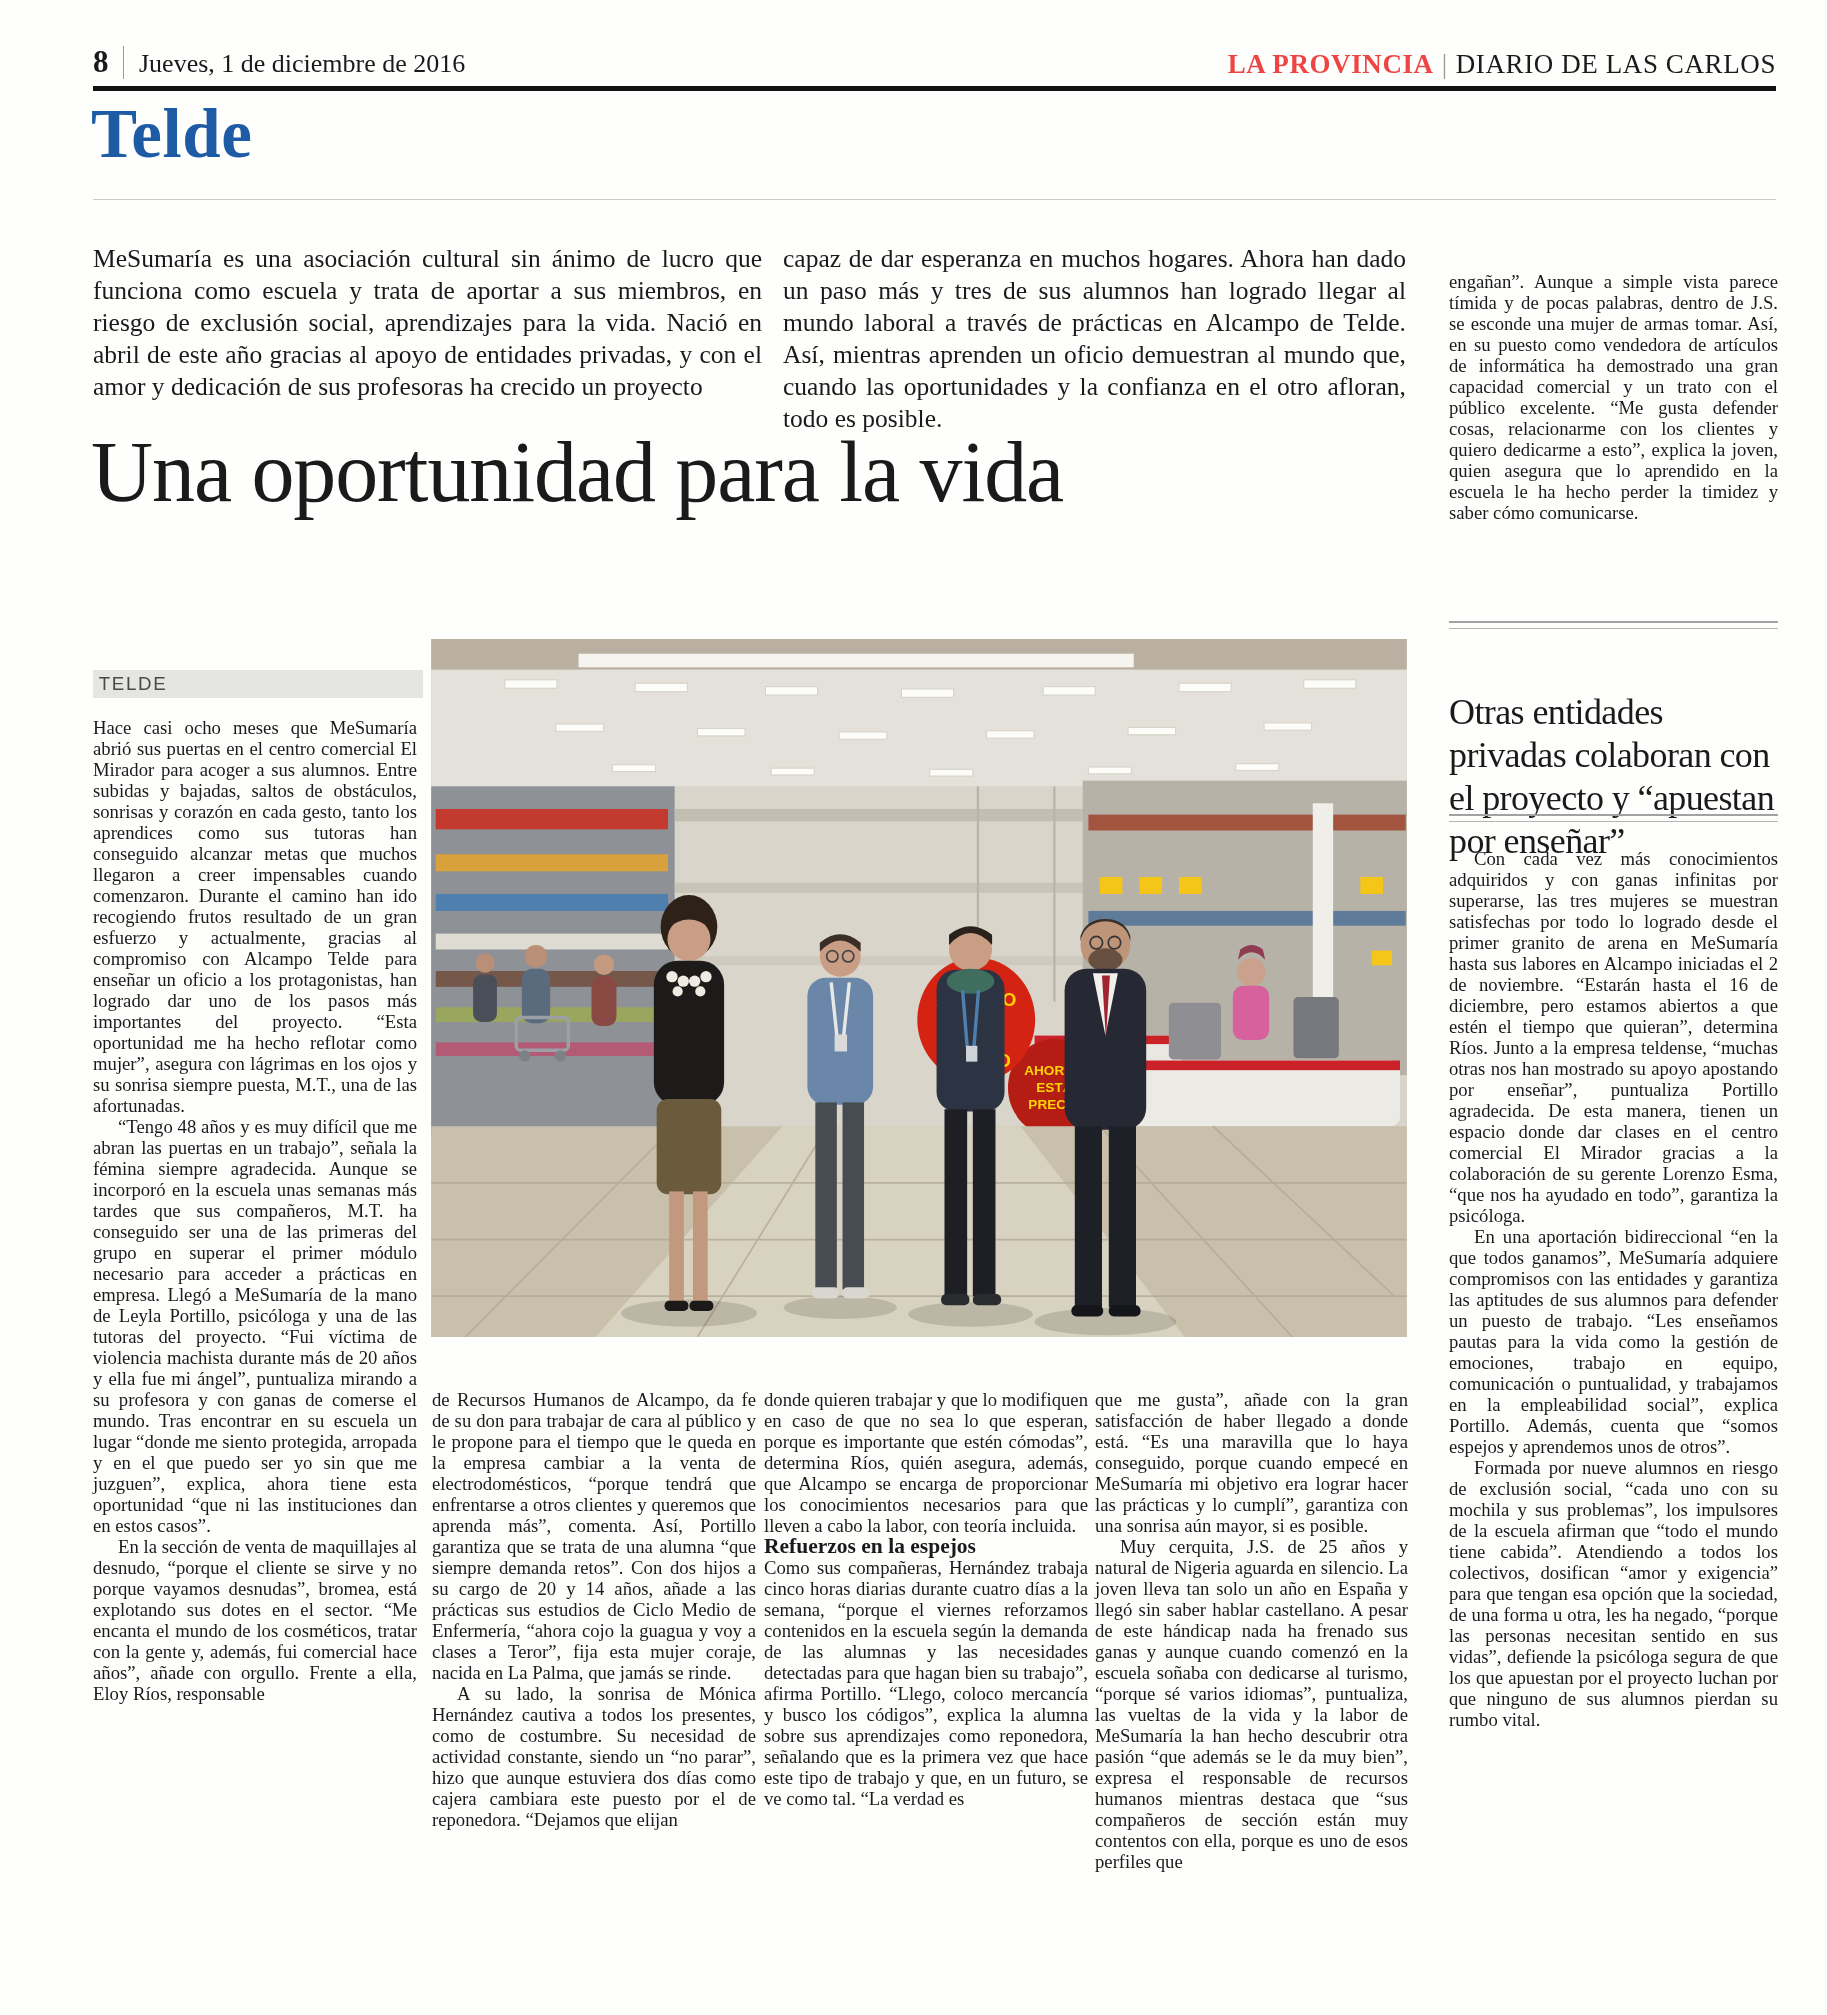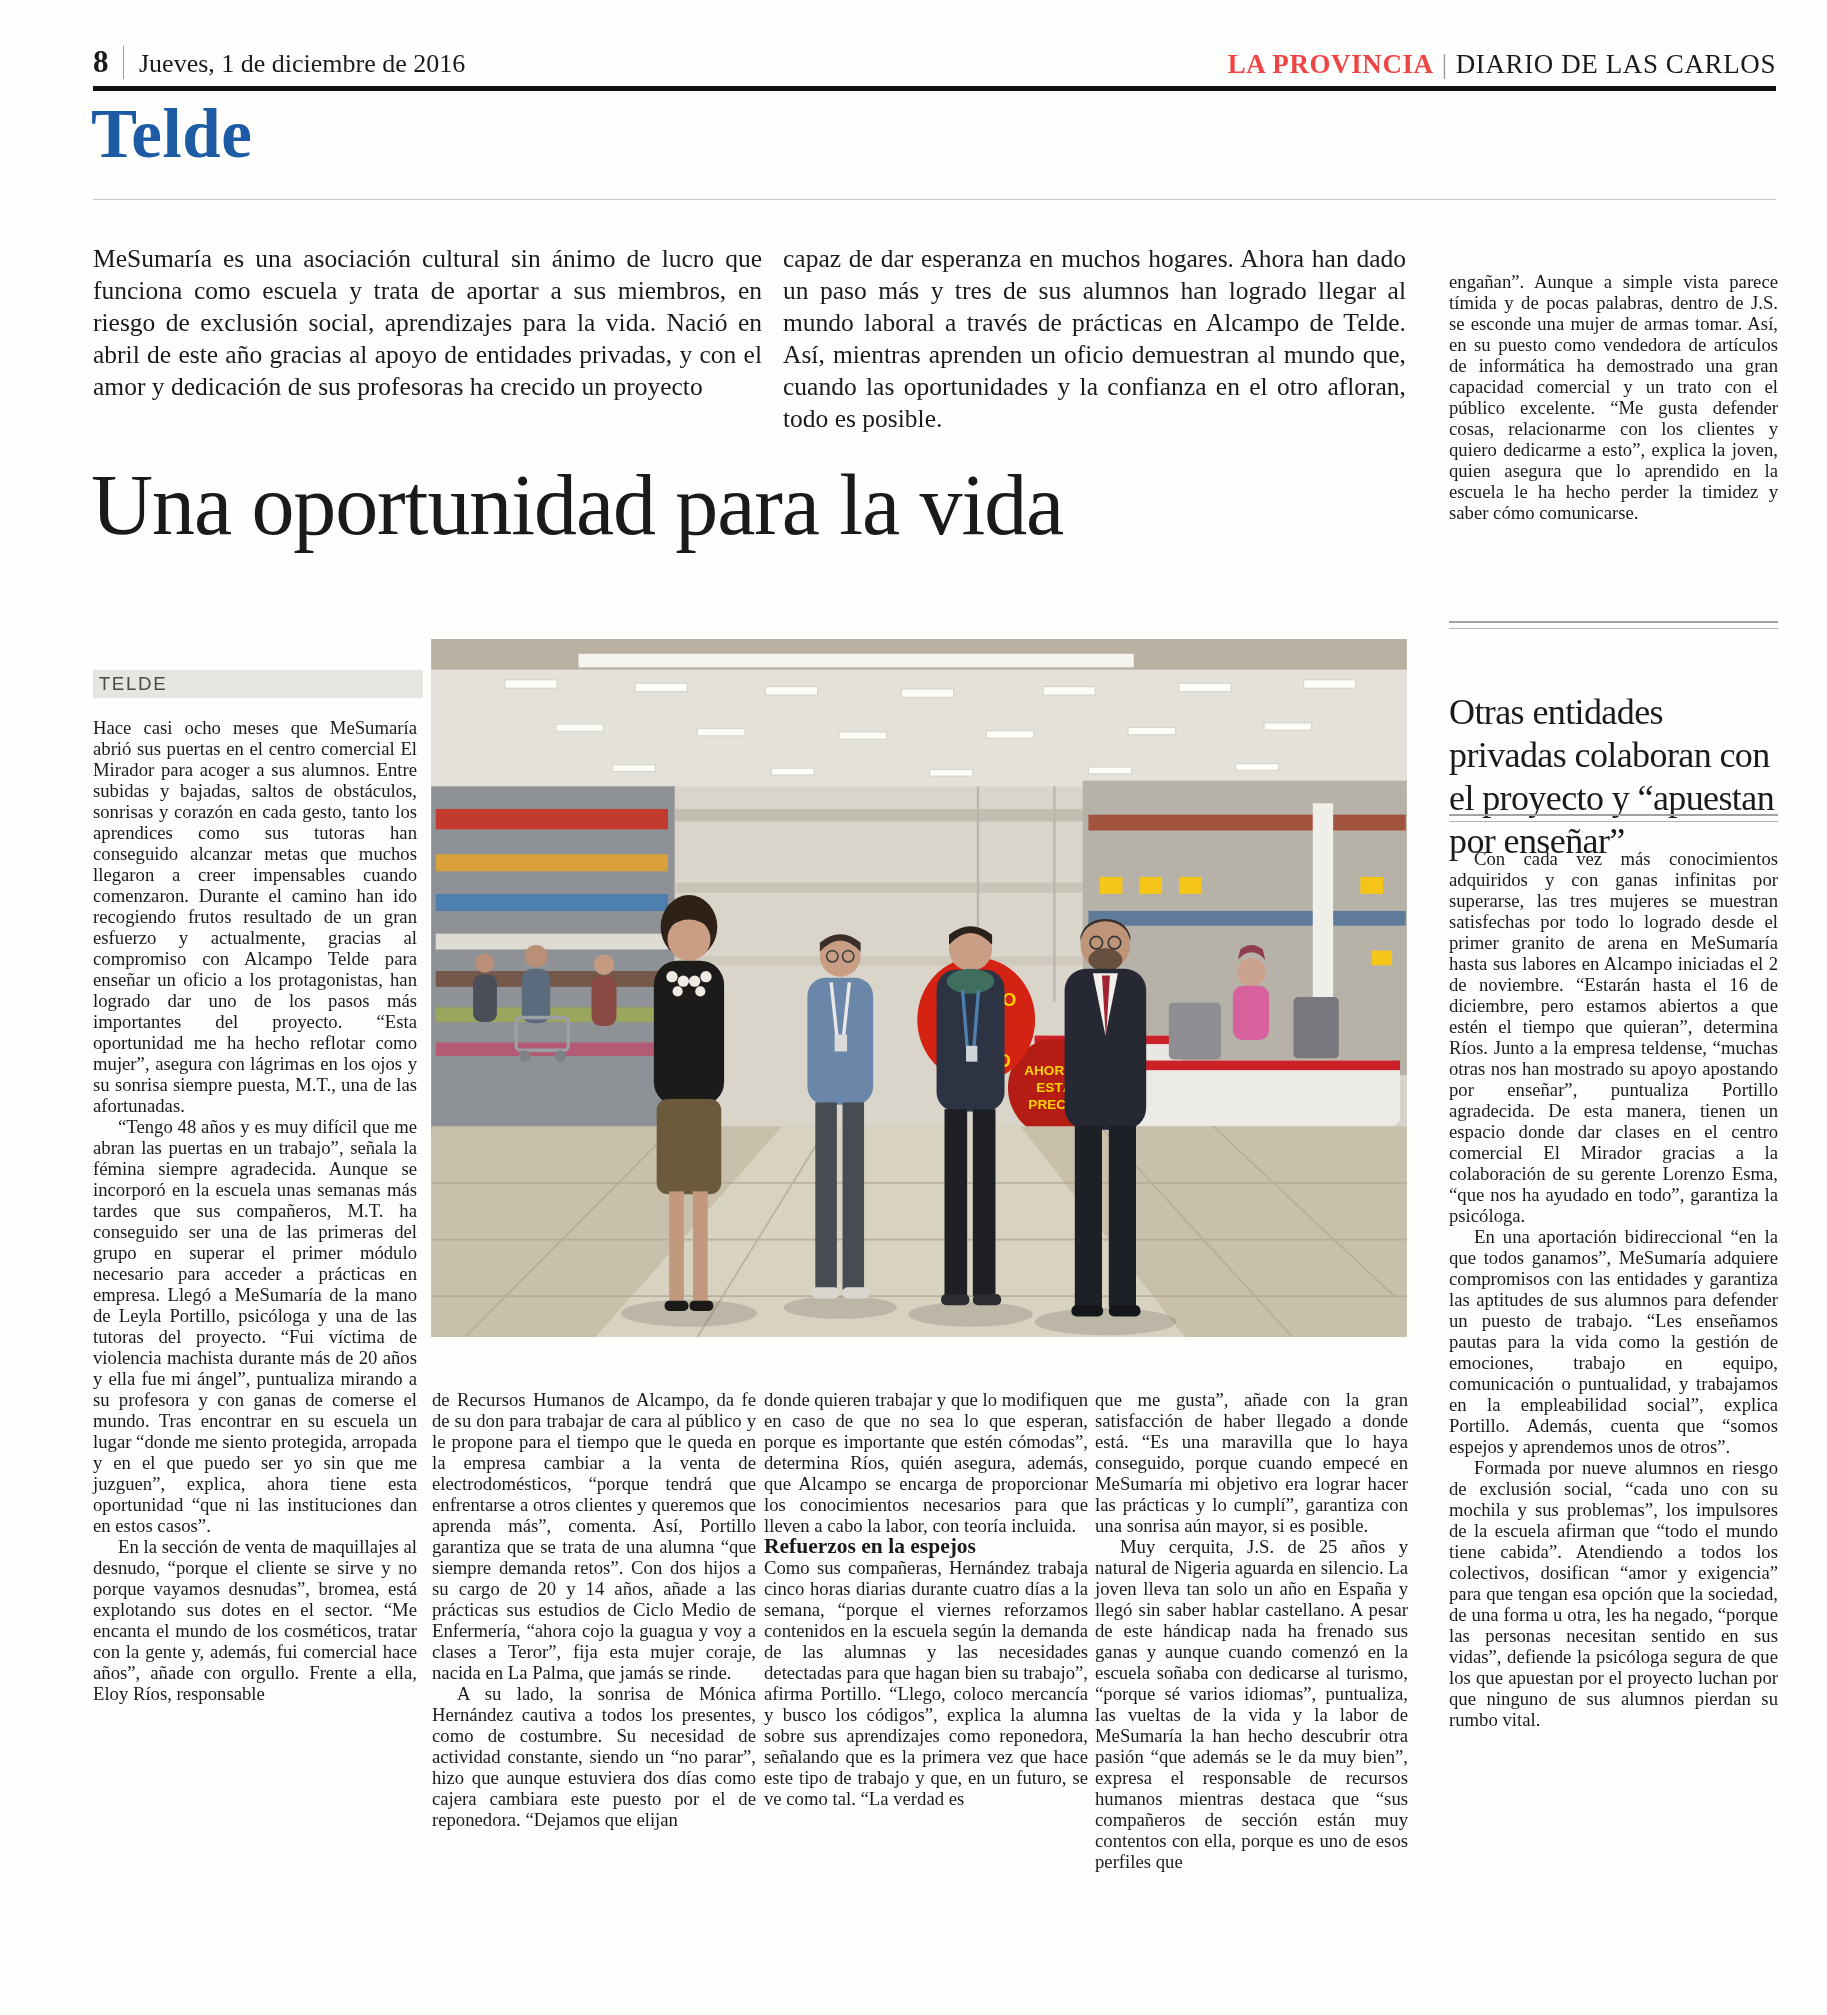--- a/index.html
+++ b/index.html
@@ -15,21 +15,21 @@
   .masthead .brand{color:#ef4444;font-weight:bold;}
   .masthead .sep{color:#9a9a9a;padding:0 8px;font-weight:normal;}
   .black-rule{height:5.1px;background:#111;}
   .section-title{font-size:69px;font-weight:bold;color:#1d5ca5;letter-spacing:0.6px;}
   .thin-rule{height:1.1px;background:#c9c9c9;}
 
   
   .lead{font-size:25.5px;line-height:32px;text-align:justify;hyphens:auto;}
 
   
-  .headline{font-size:86px;line-height:1.04;letter-spacing:-1.1px;white-space:nowrap;margin-top:33px;}
+  .headline{font-size:86px;line-height:1.04;letter-spacing:-1.1px;white-space:nowrap;}
   .deck{font-size:31px;line-height:38px;}
   .deck-bullet{display:inline-block;width:19px;height:19px;background:#c3ccd4;margin:0 10.2px 2.3px 8px;vertical-align:middle;}
 
   
   .byline{font-size:27px;font-weight:bold;letter-spacing:0.3px;margin-top:35px;}
   .kicker-bar{background:#e5e5e1;height:28px;display:flex;align-items:center;padding-left:5.7px;}
   .kicker{font-family:"Liberation Sans",sans-serif;font-size:18.7px;letter-spacing:1.7px;color:#4a4a4a;}
 
   
   .bodycol{font-size:18.7px;line-height:21px;text-align:justify;hyphens:auto;}

